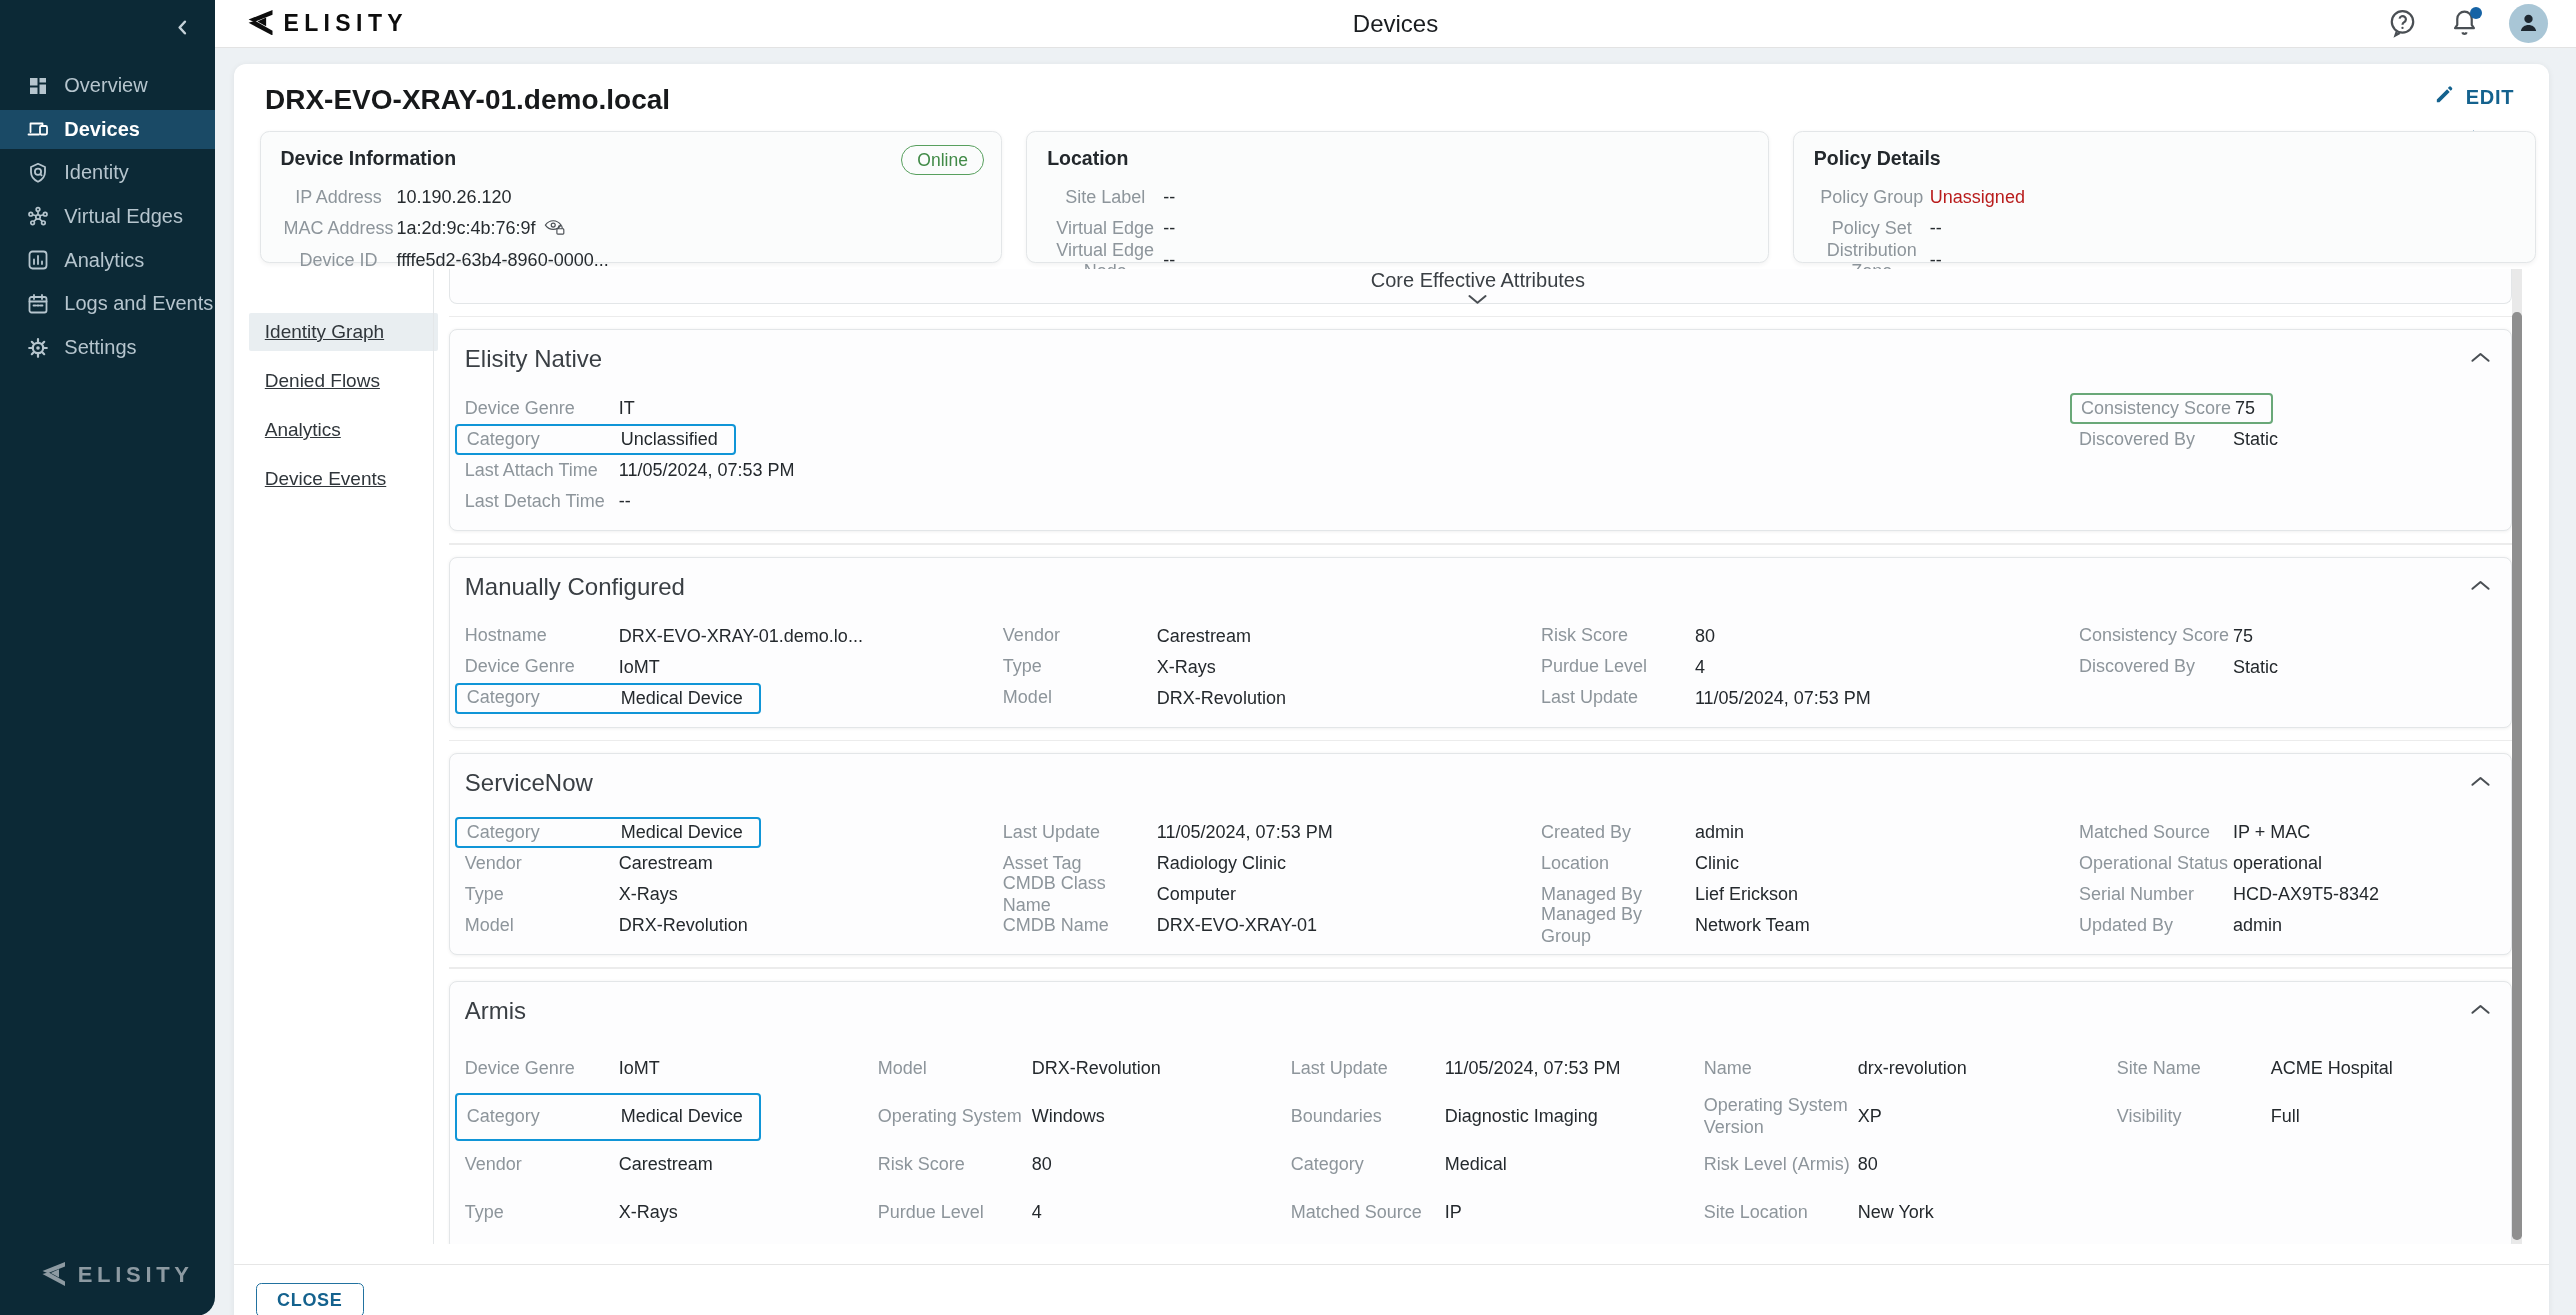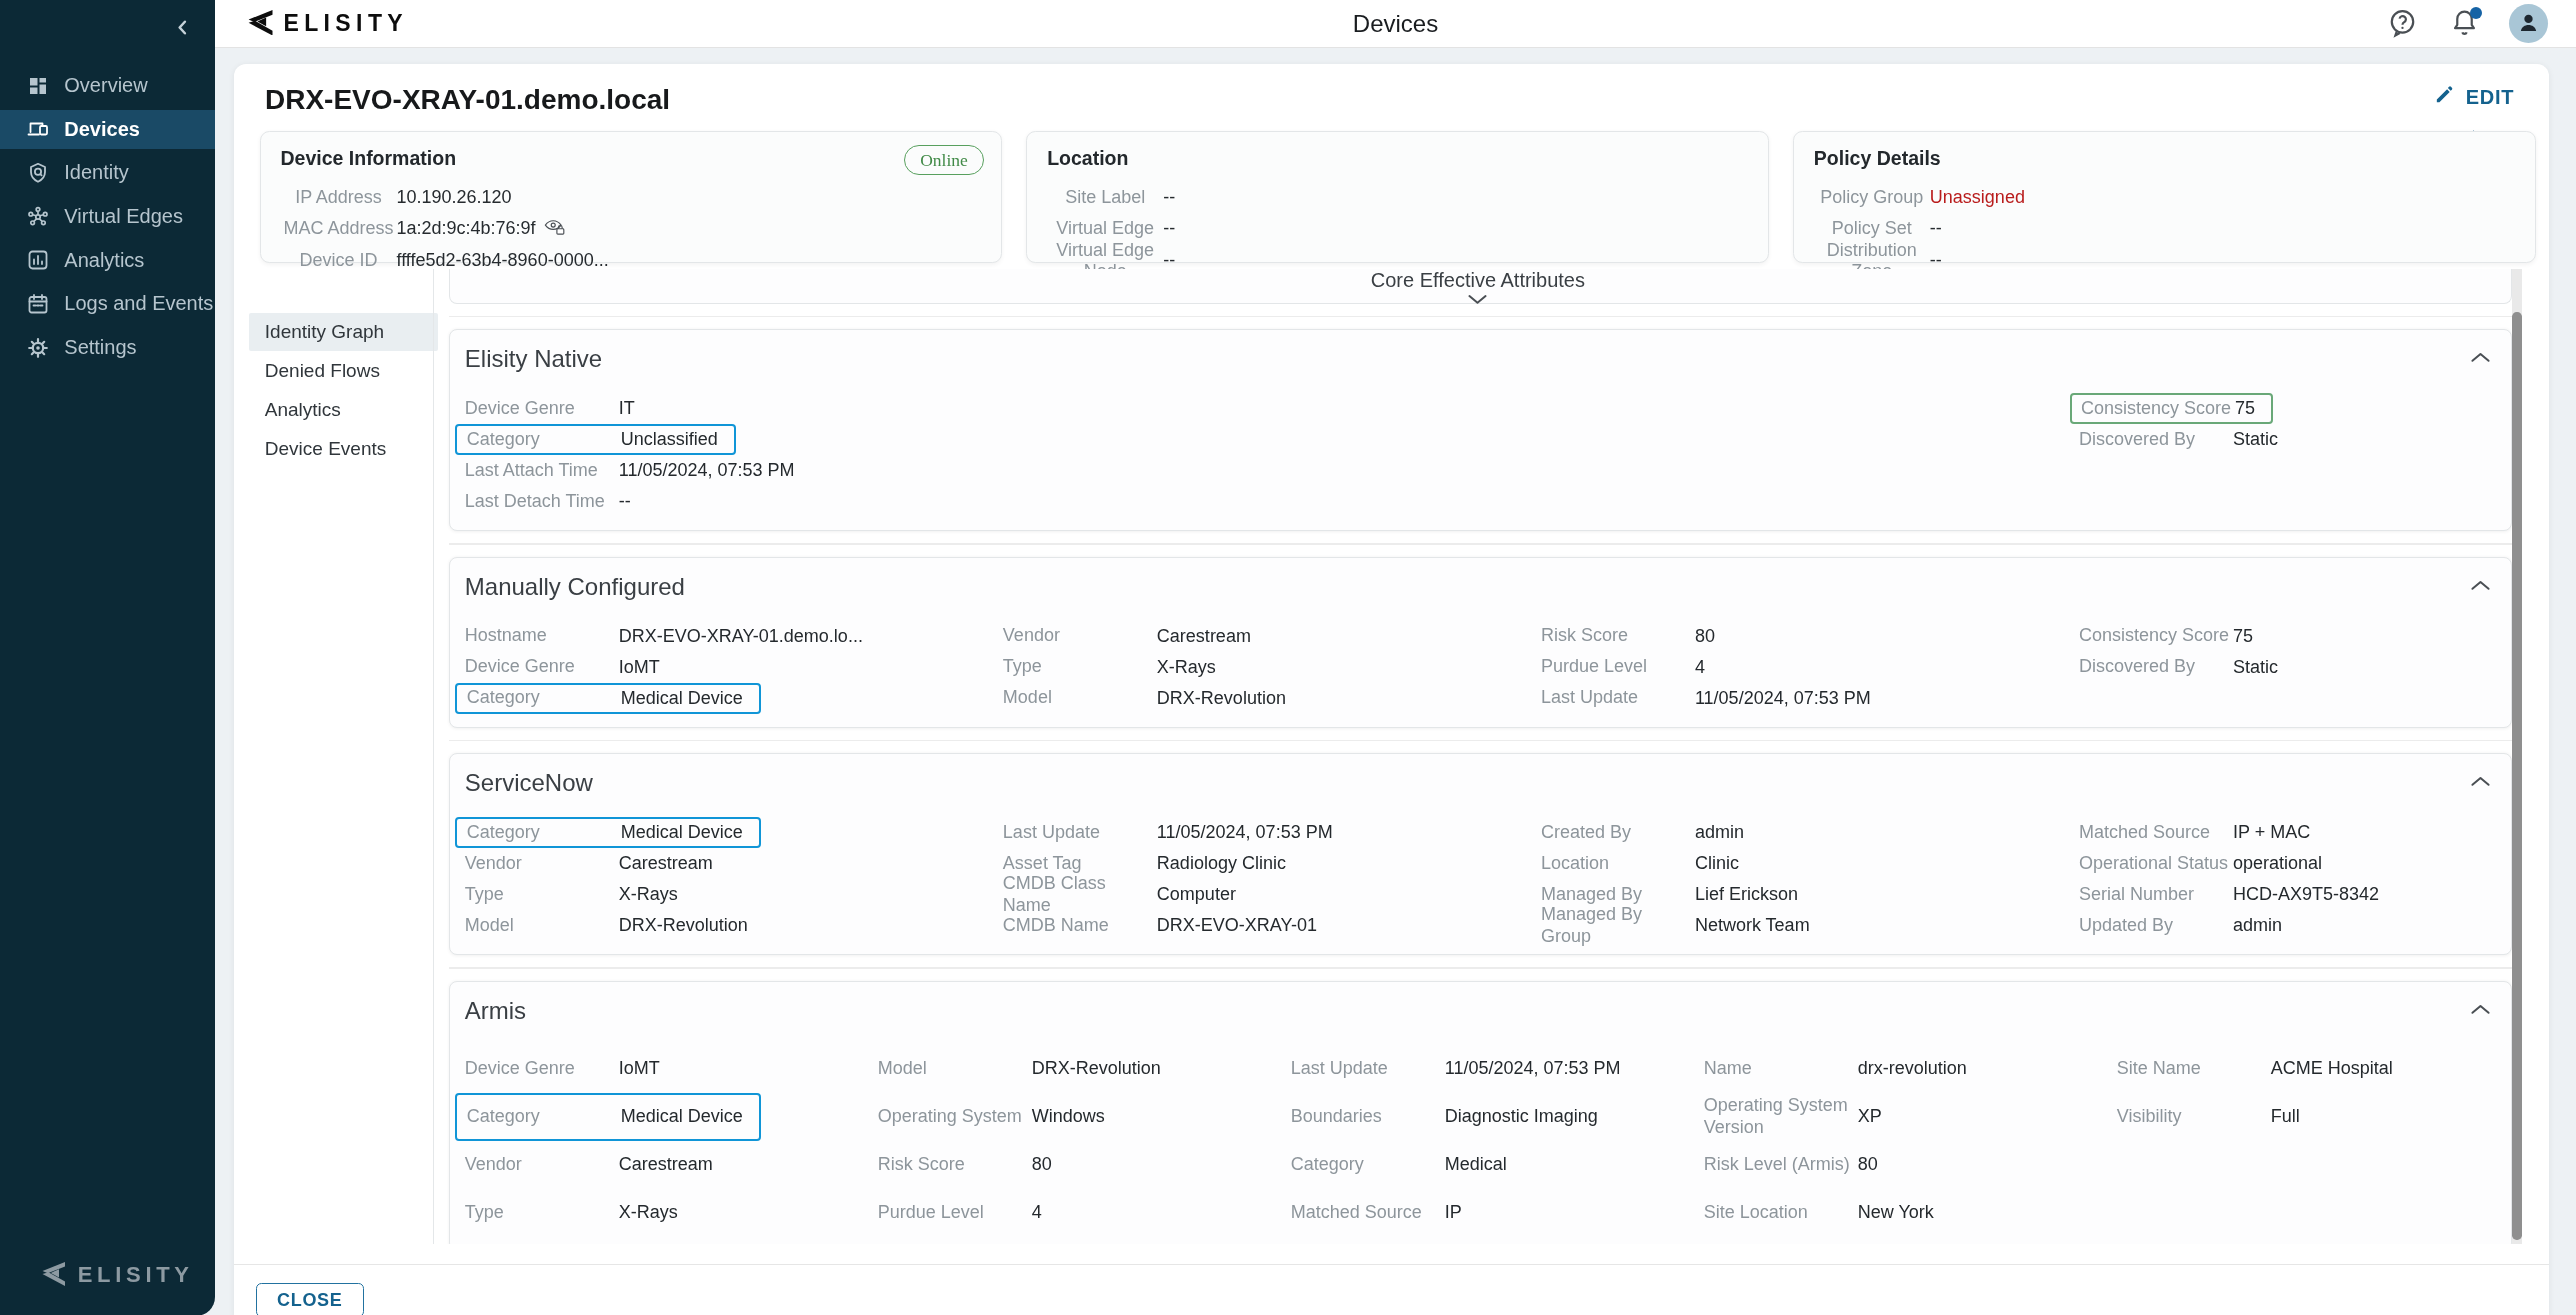--- a/index.html
+++ b/index.html
@@ -59,28 +59,28 @@
   .cards-row { position:absolute; top:67px; left:25.5px; width:2276px; display:flex; gap:24px; }
   .sum-card { flex:1; height:132px; background:#fbfcfc; border:1.3px solid #e3e6e8;
     border-radius:9.4px; position:relative; padding:14.8px 20px; box-shadow:0 1.3px 4px rgba(0,0,0,.05); }
   .sum-card-title { font-size:19.5px; font-weight:700; color:#23282c; }
   .sum-rows { margin-top:16px; display:grid; row-gap:8.7px;text-align:center; }
   .crow { display:flex; align-items:center; font-size:18px; height:23px; }
   .clabel { width:116px; flex:none; color:#8d959b; }
   .cvalue { color:#262b2f; display:flex; align-items:center; gap:8px; }
   .cvalue.link { color:#b91c1c; cursor:pointer; }
   .badge-online { position:absolute; top:13.4px; right:17.5px; border:1.3px solid #58a05e;
-    color:#418a47; border-radius:671px; padding:3.4px 14.8px; font-size:17.5px;font-family:Liberation Serif, serif; }
+    color:#418a47; border-radius:671px; padding:3.4px 14.8px; font-size:17.5px; }
   .mac-icon svg { width:21.5px; height:17.5px; }
   
   .scroll-region { position:absolute; top:205px; left:0; width:2315px; height:975px;
     overflow:hidden; }
   .tabs { position:absolute; left:14.8px; top:44px; width:189px; }
-  .tab { height:38px; margin-bottom:1px; display:flex; align-items:center;
-    padding-left:16px; font-size:19px; color:#30363b; cursor:pointer; border-radius:2px; }
+  .tab { height:38px; margin-bottom:11px; display:flex; align-items:center;
+    padding-left:16px; font-size:19px; color:#30363b; cursor:pointer; border-radius:2px;text-decoration:underline; }
   .tab.selected { background:#e9eef1; }
   .vdivider { position:absolute; left:199px; top:0; bottom:0; width:1.3px; background:#e4e7e9; }
   .content { position:absolute; left:215px; top:0; width:2063px; }
   .collapsed-card { height:35px; border:1.3px solid #e3e6e8; border-top:none;
     border-radius:0 0 8px 8px; display:flex; align-items:center;
     justify-content:space-between; padding:0 20px 2.7px 14.8px; background:#fdfdfe;flex-direction:column; }
   .collapsed-title { font-size:20px; color:#3a3f44; font-weight:500; }
   .chev { width:23px; height:14.8px; display:flex; cursor:pointer; }
   .chev svg { width:23px; height:14.8px; }
   .sep { height:1.3px; background:#ececec; margin:12px 0; }

